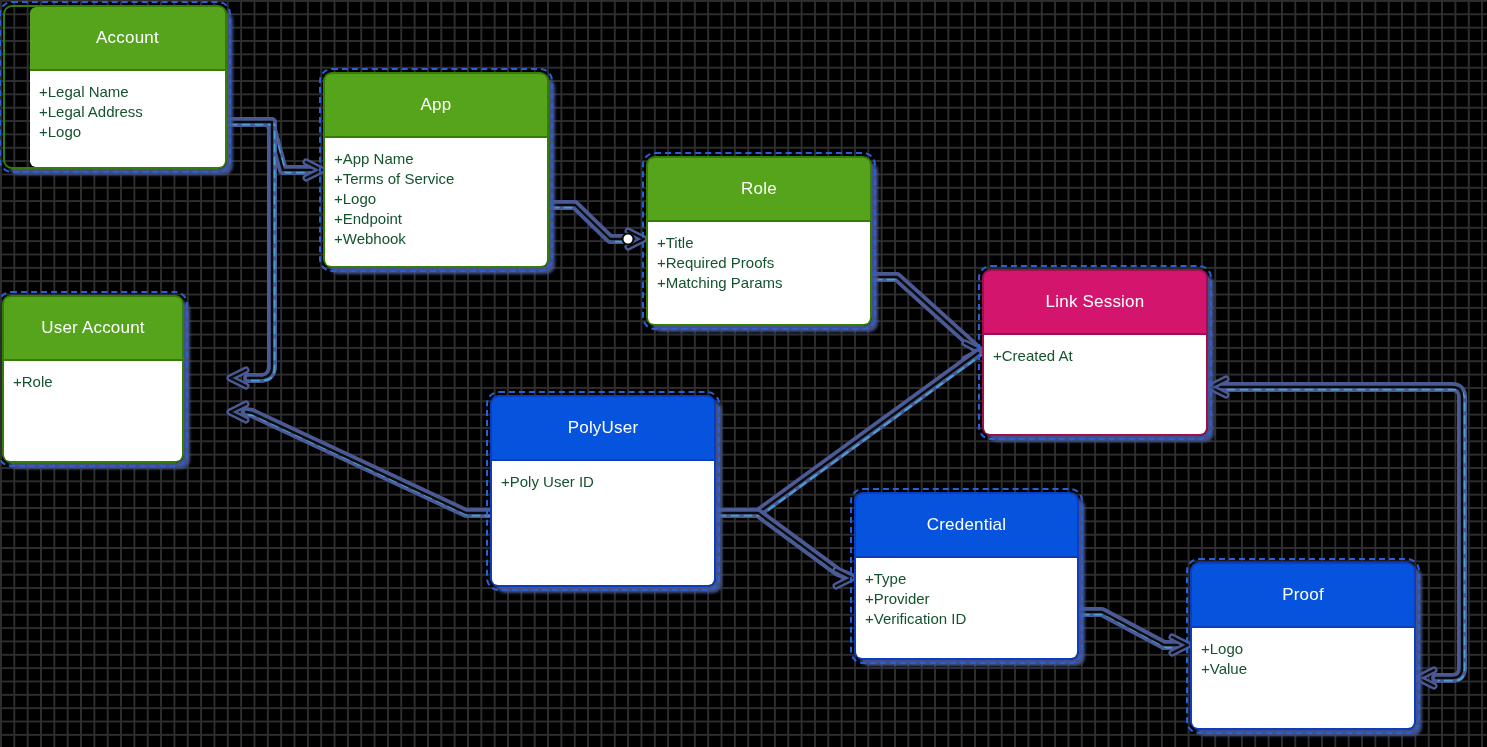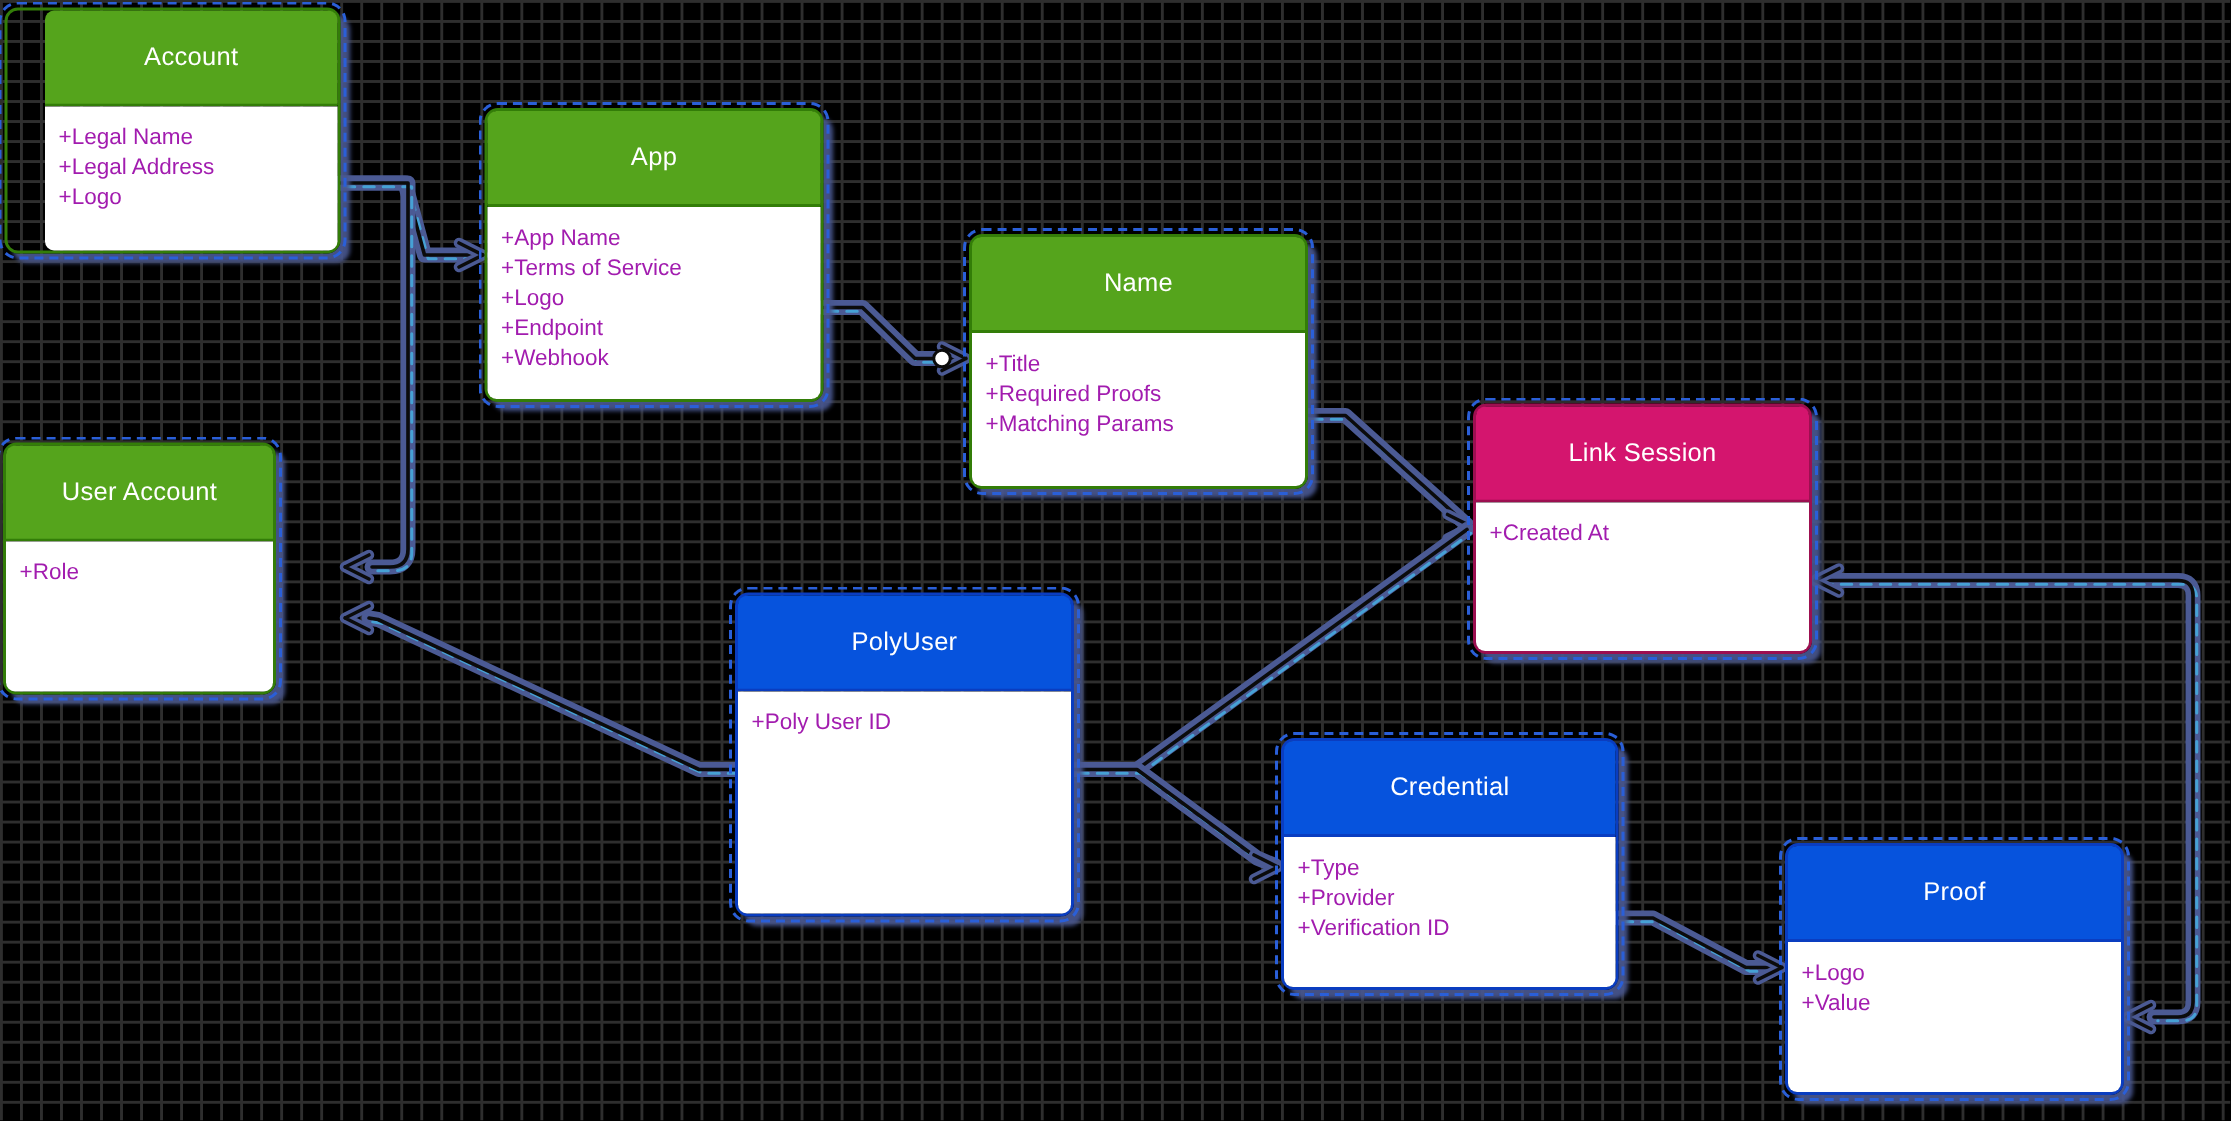--- a/index.html
+++ b/index.html
@@ -22,36 +22,36 @@
     outline:2px dashed #2a5fd8;outline-offset:2px;
     box-sizing:border-box;
   }
   .entity .header{
     height:62px;flex:0 0 62px;display:flex;align-items:center;justify-content:center;
     color:#fff;font-size:17px;letter-spacing:.2px;
     border-bottom:2px solid;border-radius:6px 6px 0 0;
   }
   .entity .attrs{
     flex:1;background:#fff;border-radius:0 0 6px 6px;
-    padding:11px 9px 6px 9px;font-size:15px;line-height:20px;color:#a21caf;
+    padding:11px 9px 6px 9px;font-size:15px;line-height:20px;color:#14532d;
     white-space:pre-line;
   }
   .green{border-color:#337d08;}
   .green .header{background:#55a41c;border-bottom-color:#337d08;}
   .blue{border-color:#0a3dc0;}
   .blue .header{background:#0653dd;border-bottom-color:#0a3dc0;}
   .pink{border-color:#9c0f50;}
   .pink .header{background:#d4156e;border-bottom-color:#9c0f50;}
 
   #e-account     {left:3px;   top:5px;   width:224px;height:164px;padding-left:25px;}
   #e-app         {left:323px; top:72px;  width:226px;height:196px;}
   #e-user-account{left:2px;   top:295px; width:182px;height:168px;justify-content:center;}
   #e-link        {left:646px; top:156px; width:226px;height:170px;}
   #e-link-session{left:982px; top:269px; width:226px;height:167px;}
-  #e-polyuser    {left:490px; top:395px; width:226px;height:216px;}
+  #e-polyuser    {left:490px; top:395px; width:226px;height:192px;}
   #e-credential  {left:854px; top:492px; width:225px;height:168px;}
   #e-proof       {left:1190px;top:562px; width:226px;height:168px;}
 </style>
 </head>
 <body>
 
 <div id="canvas">
 
   <svg id="edge-svg" xmlns="http://www.w3.org/2000/svg">
       <g>
@@ -135,21 +135,21 @@
 +Endpoint
 +Webhook</div>
   </div>
 
   <div class="entity green" id="e-user-account">
     <div class="header">User Account</div>
     <div class="attrs">+Role</div>
   </div>
 
   <div class="entity green" id="e-link">
-    <div class="header">Name</div>
+    <div class="header">Role</div>
     <div class="attrs">+Title
 +Required Proofs
 +Matching Params</div>
   </div>
 
   <div class="entity pink" id="e-link-session">
     <div class="header">Link Session</div>
     <div class="attrs">+Created At</div>
   </div>
 

